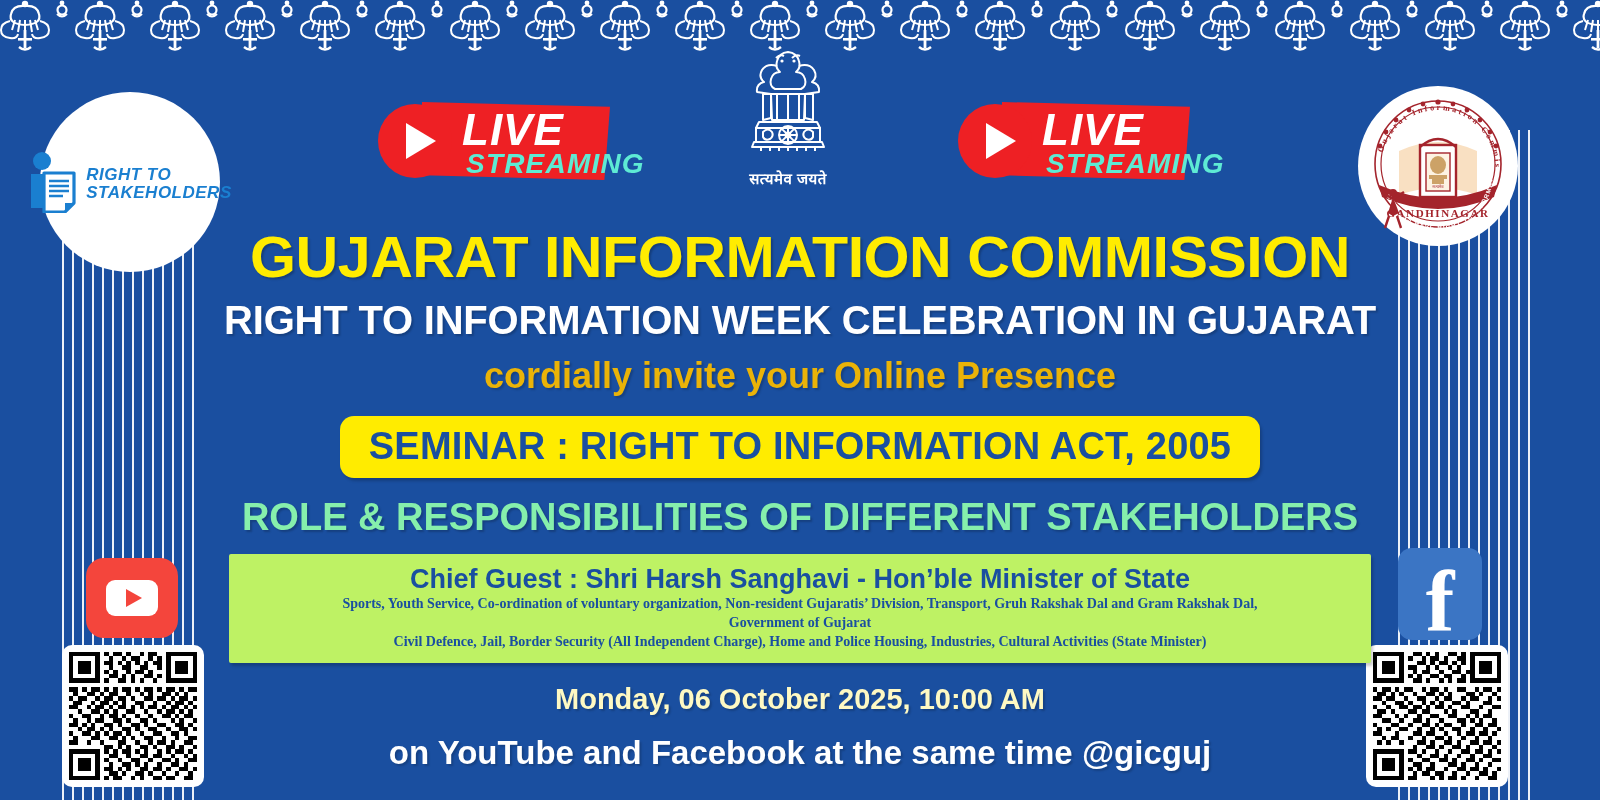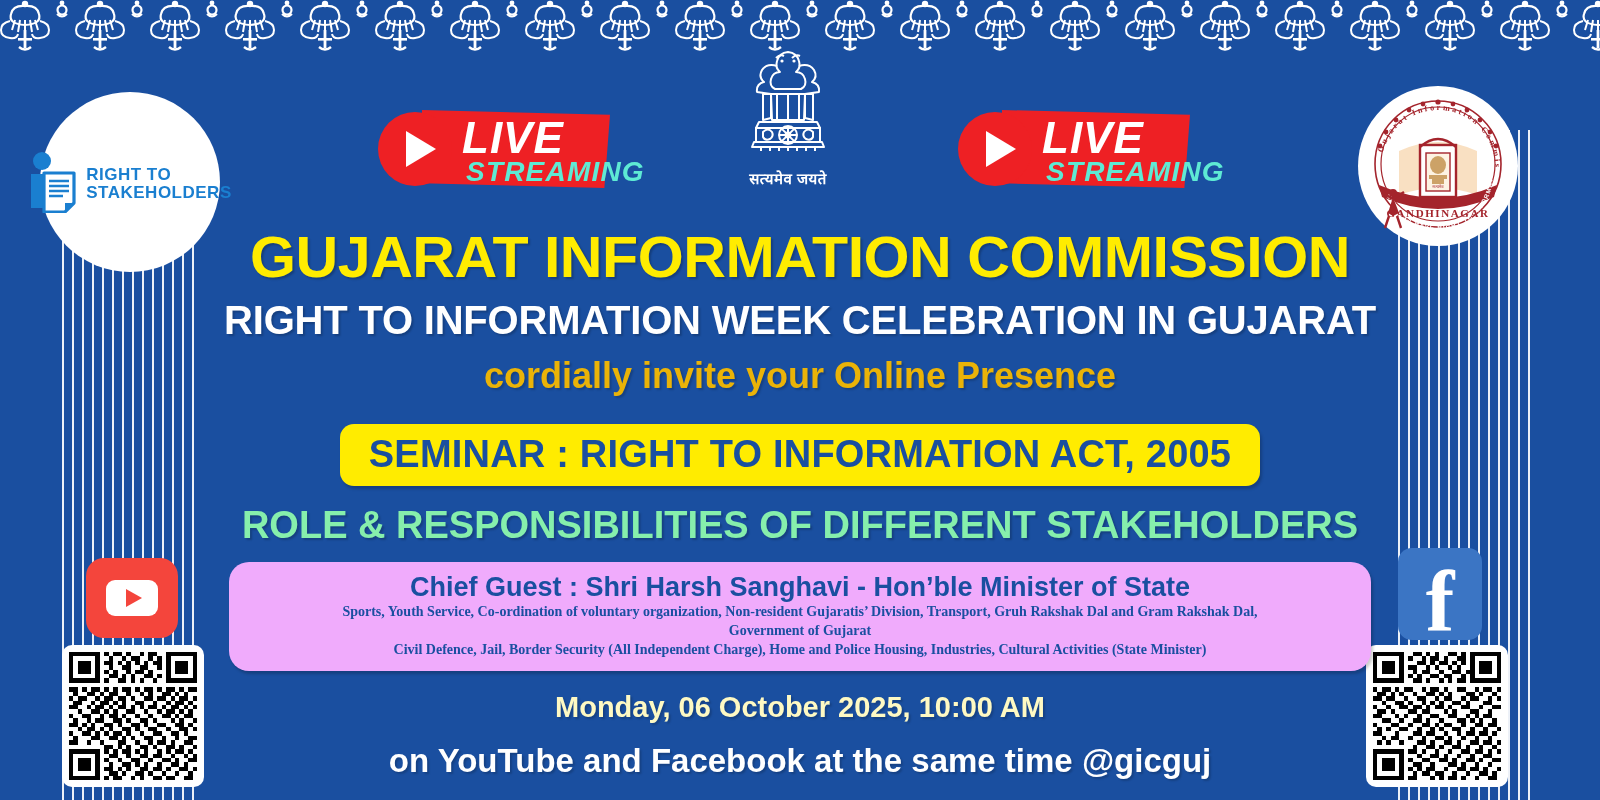--- a/index.html
+++ b/index.html
@@ -64,20 +64,21 @@
     left: 1358px; top: 86px;
     width: 160px; height: 160px;
   }
 
   
   .rti-logo {
     display: flex;
     align-items: center;
     gap: 6px;
     transform: translateY(2px);
+    font-style: italic;
   }
   .rti-words {
     color: #1a7fd0;
     font-weight: bold;
     font-size: 17px;
     line-height: 1.08;
     letter-spacing: 0.5px;
     font-family: "Liberation Sans", sans-serif;
   }
 
@@ -98,21 +99,20 @@
     font-family: "Liberation Sans", sans-serif;
   }
 
   
   .live-badge {
     position: absolute;
     top: 98px;
     width: 232px;
     height: 86px;
     z-index: 4;
-    margin-top: 8px;
   }
   .live-badge.one { left: 378px; }
   .live-badge.two { left: 958px; }
   .live-slab {
     position: absolute;
     left: 44px; top: 4px;
     width: 188px; height: 78px;
     background: #ee2024;
     clip-path: polygon(0 0, 100% 6%, 97% 100%, 0 94%);
   }
@@ -192,21 +192,21 @@
     color: #eab308;
     font-size: 36px;
     font-weight: bold;
     line-height: 1;
     text-shadow: 2px 2px 2px rgba(0,0,0,0.18);
     font-family: "Liberation Sans", sans-serif;
   }
 
   
   .seminar-pill {
-    margin: 30px auto 0 auto;
+    margin: 22px auto 0 auto;
     width: 920px;
     background: #ffec00;
     border-radius: 14px;
     padding: 11px 0 13px 0;
     box-shadow: 2px 3px 3px rgba(0,0,0,0.20);
   }
   .seminar-text {
     color: #1a4fa0;
     font-size: 38px;
     font-weight: bold;
@@ -222,22 +222,22 @@
     font-weight: bold;
     line-height: 1;
     text-shadow: 2px 2px 2px rgba(0,0,0,0.20);
     font-family: "Liberation Sans", sans-serif;
   }
 
   
   .guest-box {
     margin: 18px auto 0 auto;
     width: 1142px;
-    background: #f0abfc;
-    border-radius: 20px;
+    background: #bef264;
+    border-radius: 2px;
     padding: 10px 10px 12px 10px;
     box-sizing: border-box;
     box-shadow: 2px 3px 3px rgba(0,0,0,0.20);
   }
   .guest-title {
     color: #1a4fa0;
     font-size: 27px;
     font-weight: bold;
     line-height: 1.12;
     font-family: "Liberation Sans", sans-serif;

